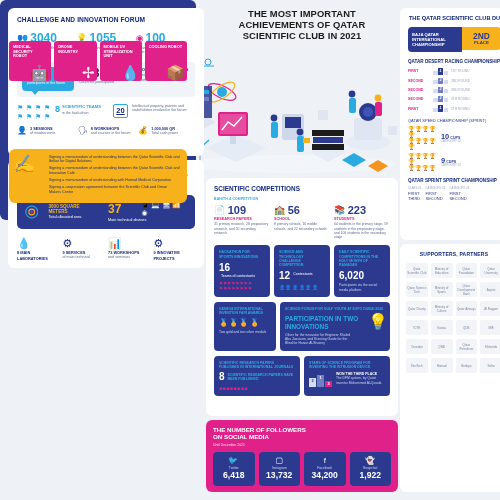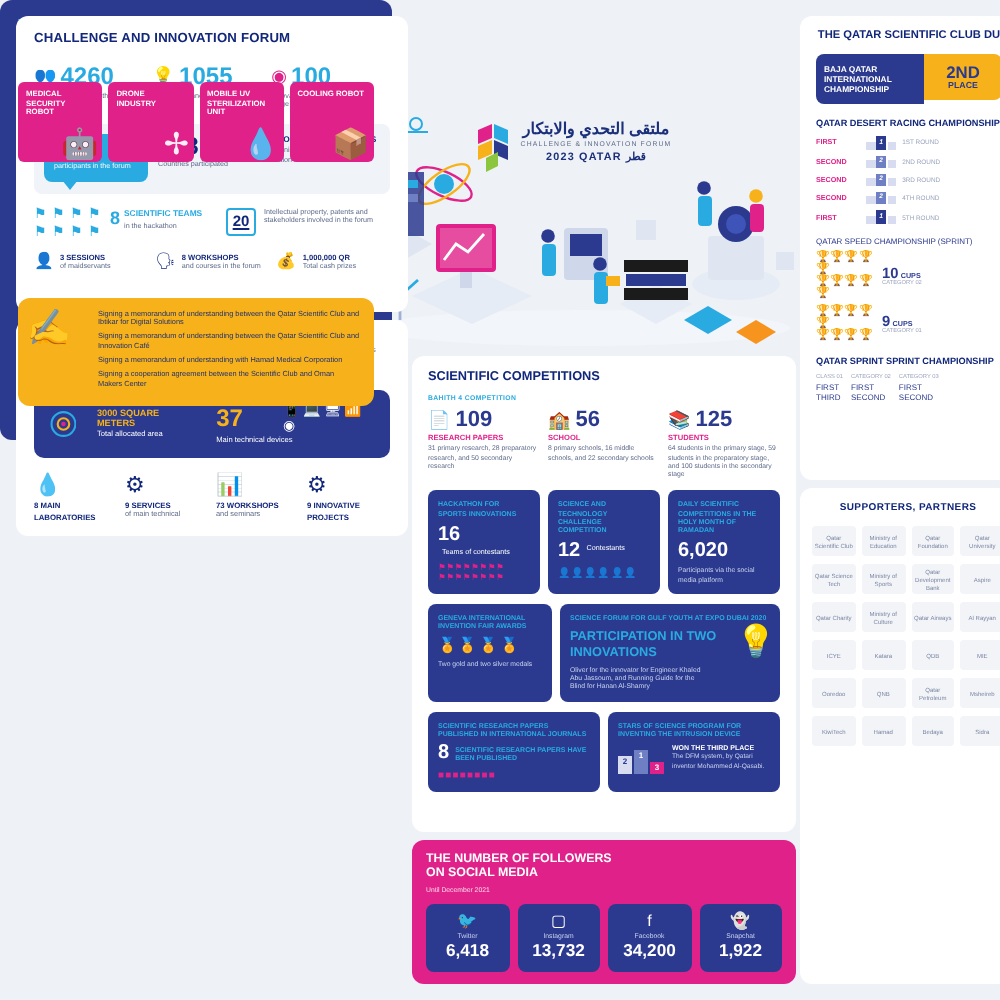--- a/index.html
+++ b/index.html
@@ -182,20 +182,25 @@
   #supporters { position:absolute; left:400px; top:244px; width:108px; height:248px; background:#fff; border-radius:6px; padding:7px 6px; }
   #supporters .sup-t { font-size:5px; font-weight:bold; color:#12277a; text-align:center; letter-spacing:.2px; }
   .logos { display:grid; grid-template-columns:repeat(4,1fr); gap:4px 3px; margin-top:6px; }
   .lg { height:15px; border-radius:2px; background:#f2f4f8; display:flex; align-items:center; justify-content:center; font-size:3px; color:#7b86a3; text-align:center; overflow:hidden; padding:1px; }
 </style>
 </head>
 <body>
 
 <div class="page">
 
+  <div id="hero-title">
+    <div class="ht">THE MOST IMPORTANT</div>
+    <div class="ht">ACHIEVEMENTS OF QATAR</div>
+    <div class="ht">SCIENTIFIC CLUB IN 2021</div>
+  </div>
 
   <div id="hero-art">
     <svg width="218" height="120" viewBox="0 0 218 120">
       <ellipse cx="109" cy="108" rx="104" ry="9" fill="#f2f5fa"></ellipse>
 
       <polygon points="24,92 54,78 84,92 54,106" fill="#e6ecf5"></polygon>
       <rect x="36" y="56" width="30" height="24" rx="2" fill="#e0218a"></rect>
       <rect x="38" y="58" width="26" height="20" fill="#fff" opacity=".2"></rect>
       <polyline points="40,74 46,66 52,70 60,61" stroke="#fff" stroke-width="1.4" fill="none"></polyline>
       <rect x="48" y="80" width="6" height="8" fill="#cfd8ea"></rect>
@@ -241,42 +246,30 @@
       <rect x="136" y="54" width="10" height="10" fill="#dfe6f2"></rect>
       <rect x="206" y="70" width="9" height="9" fill="#dfe6f2"></rect>
 
       <g stroke="#29abe2" stroke-width="1" fill="none">
         <circle cx="14" cy="10" r="3"></circle>
           <circle cx="26" cy="6" r="3"></circle>
         <line x1="8" y1="14" x2="20" y2="14"></line>
           <line x1="20" y1="10" x2="32" y2="10"></line>
       </g>
     </svg>
-    <div class="logo-wrap">
-      <svg width="22" height="26" viewBox="0 0 22 26" style="position:absolute;left:-2px;top:1px">
-        <polygon points="3,4 10,1 10,8 3,11" fill="#e0218a"></polygon>
-        <polygon points="11,1 18,4 18,11 11,8" fill="#29abe2"></polygon>
-        <polygon points="3,12 10,9 10,16 3,19" fill="#f7b21b"></polygon>
-        <polygon points="11,9 18,12 18,19 11,16" fill="#2b3a8f"></polygon>
-        <polygon points="7,18 13,15 13,22 7,25" fill="#8cc63f"></polygon>
-      </svg>
-      <div class="logo-ar">ملتقى التحدي والابتكار</div>
-      <div class="logo-en">CHALLENGE &amp; INNOVATION FORUM</div>
-      <div class="logo-yr">2023 QATAR قطر</div>
-    </div>
   </div>
 
   <div class="card" id="challenge-card">
     <div class="h-title">CHALLENGE AND INNOVATION FORUM</div>
 
     <div class="stat-row">
       <div class="stat">
         <div class="num-line">
           <span class="ico">👥</span>
-          <span class="big-num">4260</span>
+          <span class="big-num">3040</span>
         </div>
         <div class="sub">People registered on the website</div>
       </div>
       <div class="stat">
         <div class="num-line">
           <span class="ico blue">💡</span>
           <span class="big-num">1055</span>
         </div>
         <div class="sub">Registered innovators in the first phase</div>
       </div>
@@ -506,21 +499,21 @@
         <div class="ln">
             <span class="si">🏫</span>
           <span class="sn">56</span>
           </div>
         <div class="sl">SCHOOL</div>
         <div class="sd">8 primary schools, 16 middle schools, and 22 secondary schools</div>
       </div>
       <div class="sc">
         <div class="ln">
             <span class="si pink">📚</span>
-          <span class="sn">125</span>
+          <span class="sn">223</span>
           </div>
         <div class="sl">STUDENTS</div>
         <div class="sd">64 students in the primary stage, 59 students in the preparatory stage, and 100 students in the secondary stage</div>
       </div>
     </div>
 
     <div class="blue-row">
       <div class="bbox">
         <div class="bh">HACKATHON FOR SPORTS INNOVATIONS</div>
         <div>

